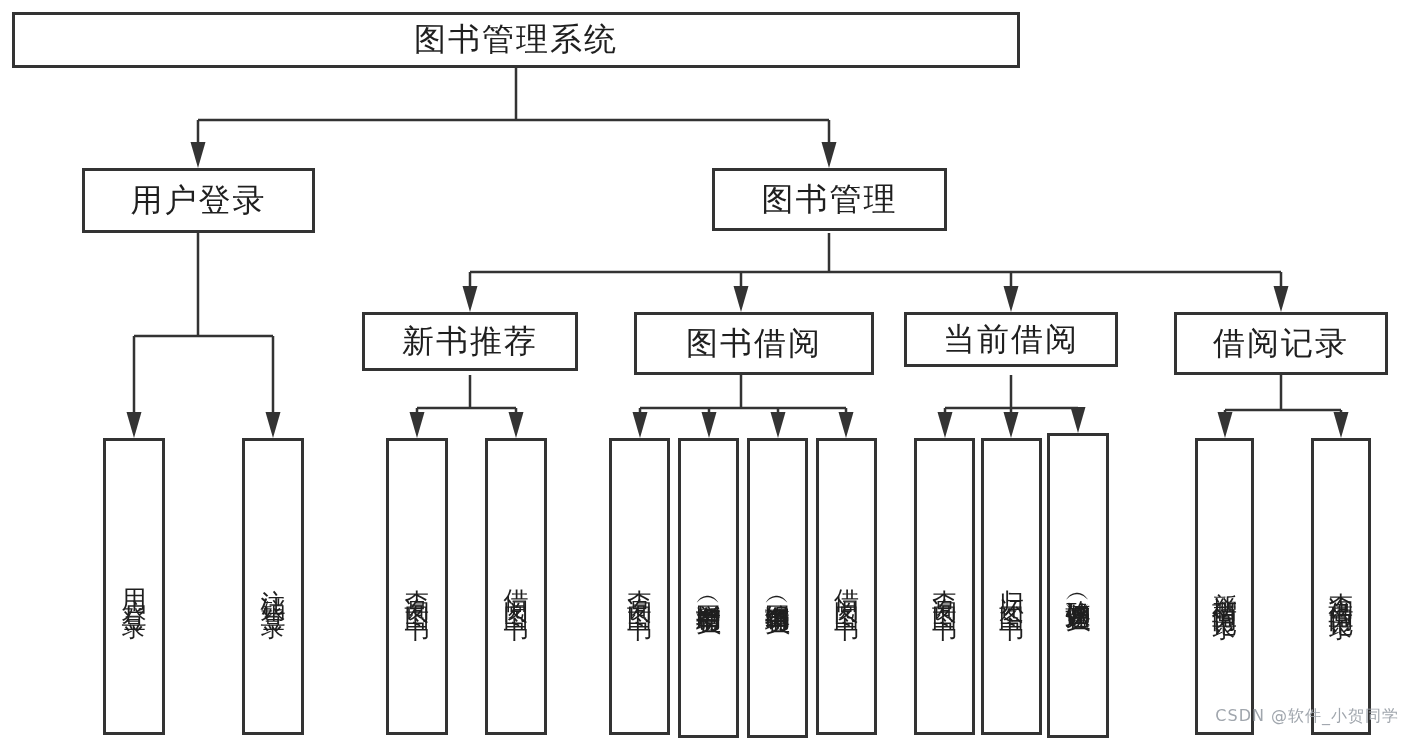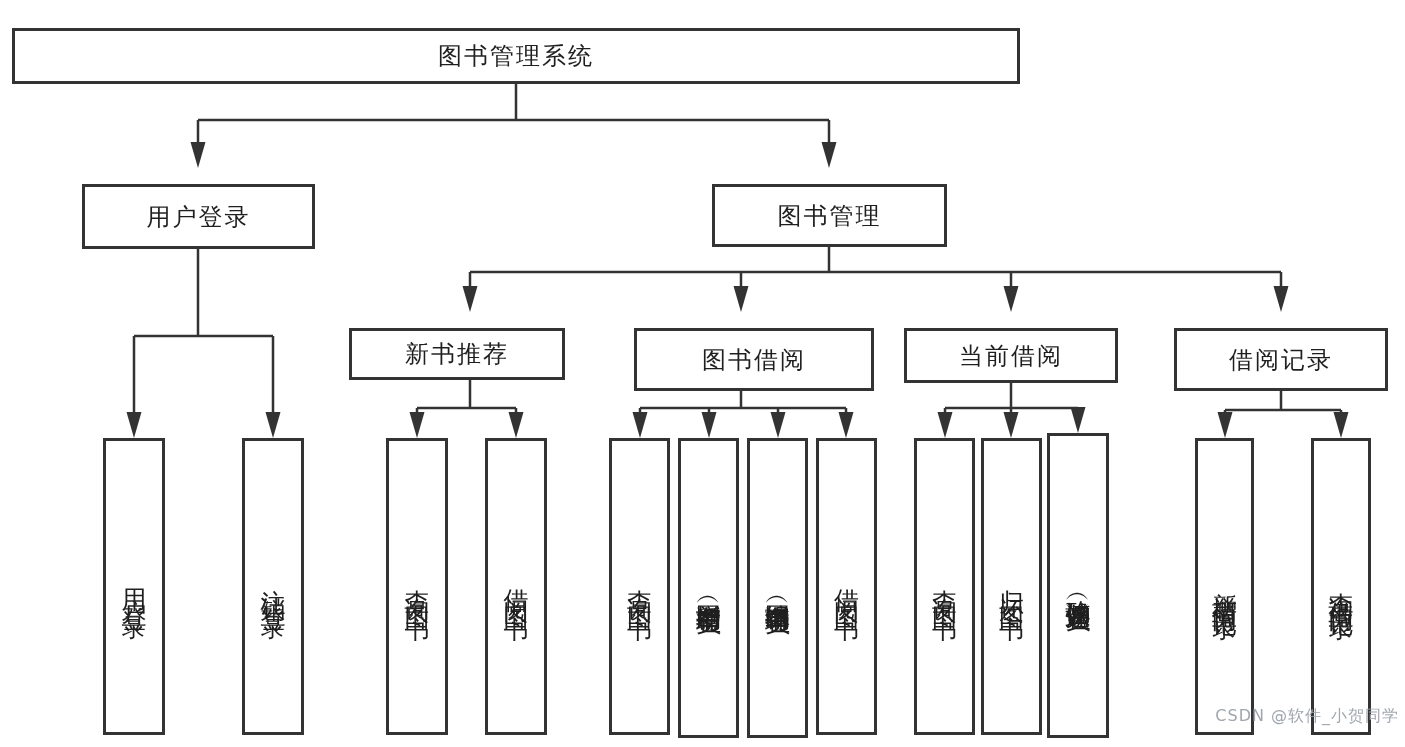--- a/index.html
+++ b/index.html
@@ -14,21 +14,21 @@
   .node{
     position:absolute;
     background:#ffffff;
     border:3px solid #333333;
     color:#1f1f1f;
     display:flex;
     align-items:center;
     justify-content:center;
     box-sizing:border-box;
   }
-  .h{font-size:24px;letter-spacing:2px;margin-top:16px;}
+  .h{font-size:32px;letter-spacing:2px;}
   .v .vt{
     writing-mode:vertical-rl;
     text-orientation:mixed;
     font-size:25px;
     line-height:1;
     white-space:nowrap;
   }
   .s4{letter-spacing:9px;}
   .s6{letter-spacing:5px;}
   .s9{letter-spacing:1px;}
@@ -84,21 +84,21 @@
       <polygon points="1217.5,412 1232.5,412 1225,438"></polygon>
       <polygon points="1333.5,412 1348.5,412 1341,438"></polygon>
     </g>
   </svg>
 
   <div class="node h" style="left:12px;top:12px;width:1008px;height:56px">图书管理系统</div>
 
   <div class="node h" style="left:82px;top:168px;width:233px;height:65px">用户登录</div>
   <div class="node h" style="left:712px;top:168px;width:235px;height:63px">图书管理</div>
 
-  <div class="node h" style="left:349px;top:312px;width:216px;height:52px">新书推荐</div>
+  <div class="node h" style="left:362px;top:312px;width:216px;height:59px">新书推荐</div>
   <div class="node h" style="left:634px;top:312px;width:240px;height:63px">图书借阅</div>
   <div class="node h" style="left:904px;top:312px;width:214px;height:55px">当前借阅</div>
   <div class="node h" style="left:1174px;top:312px;width:214px;height:63px">借阅记录</div>
 
   <div class="node v" style="left:103px;top:438px;width:62px;height:297px">
     <span class="vt s4">用户登录</span>
   </div>
   <div class="node v" style="left:242px;top:438px;width:62px;height:297px">
     <span class="vt s4">注销登录</span>
   </div>

